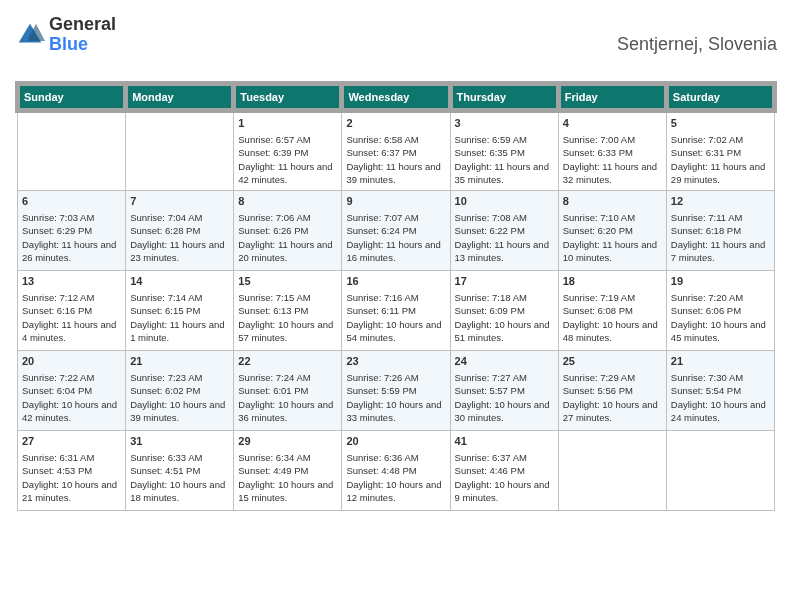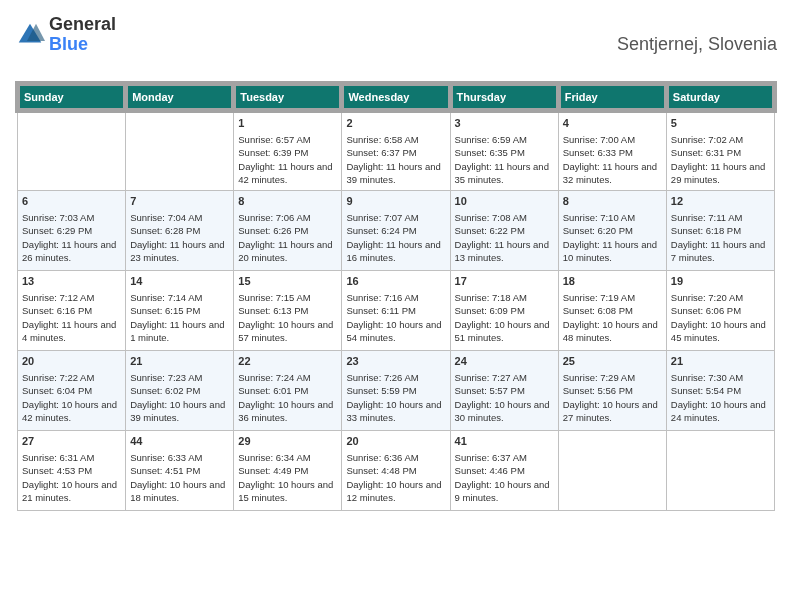--- a/index.html
+++ b/index.html
@@ -148,21 +148,21 @@
         <td><span class="day-num">20</span><span>Sunrise: 7:22 AM<br>Sunset: 6:04 PM<br>Daylight: 10 hours and 42 minutes.</span></td>
         <td><span class="day-num">21</span><span>Sunrise: 7:23 AM<br>Sunset: 6:02 PM<br>Daylight: 10 hours and 39 minutes.</span></td>
         <td><span class="day-num">22</span><span>Sunrise: 7:24 AM<br>Sunset: 6:01 PM<br>Daylight: 10 hours and 36 minutes.</span></td>
         <td><span class="day-num">23</span><span>Sunrise: 7:26 AM<br>Sunset: 5:59 PM<br>Daylight: 10 hours and 33 minutes.</span></td>
         <td><span class="day-num">24</span><span>Sunrise: 7:27 AM<br>Sunset: 5:57 PM<br>Daylight: 10 hours and 30 minutes.</span></td>
         <td><span class="day-num">25</span><span>Sunrise: 7:29 AM<br>Sunset: 5:56 PM<br>Daylight: 10 hours and 27 minutes.</span></td>
         <td><span class="day-num">21</span><span>Sunrise: 7:30 AM<br>Sunset: 5:54 PM<br>Daylight: 10 hours and 24 minutes.</span></td>
       </tr>
       <tr>
         <td><span class="day-num">27</span><span>Sunrise: 6:31 AM<br>Sunset: 4:53 PM<br>Daylight: 10 hours and 21 minutes.</span></td>
-        <td><span class="day-num">44</span><span>Sunrise: 6:33 AM<br>Sunset: 4:51 PM<br>Daylight: 10 hours and 18 minutes.</span></td>
+        <td><span class="day-num">31</span><span>Sunrise: 6:33 AM<br>Sunset: 4:51 PM<br>Daylight: 10 hours and 18 minutes.</span></td>
         <td><span class="day-num">29</span><span>Sunrise: 6:34 AM<br>Sunset: 4:49 PM<br>Daylight: 10 hours and 15 minutes.</span></td>
         <td><span class="day-num">20</span><span>Sunrise: 6:36 AM<br>Sunset: 4:48 PM<br>Daylight: 10 hours and 12 minutes.</span></td>
         <td><span class="day-num">41</span><span>Sunrise: 6:37 AM<br>Sunset: 4:46 PM<br>Daylight: 10 hours and 9 minutes.</span></td>
         <td class="empty"></td>
         <td class="empty"></td>
       </tr>
     </tbody>
 </table>
 
 </body></html>

